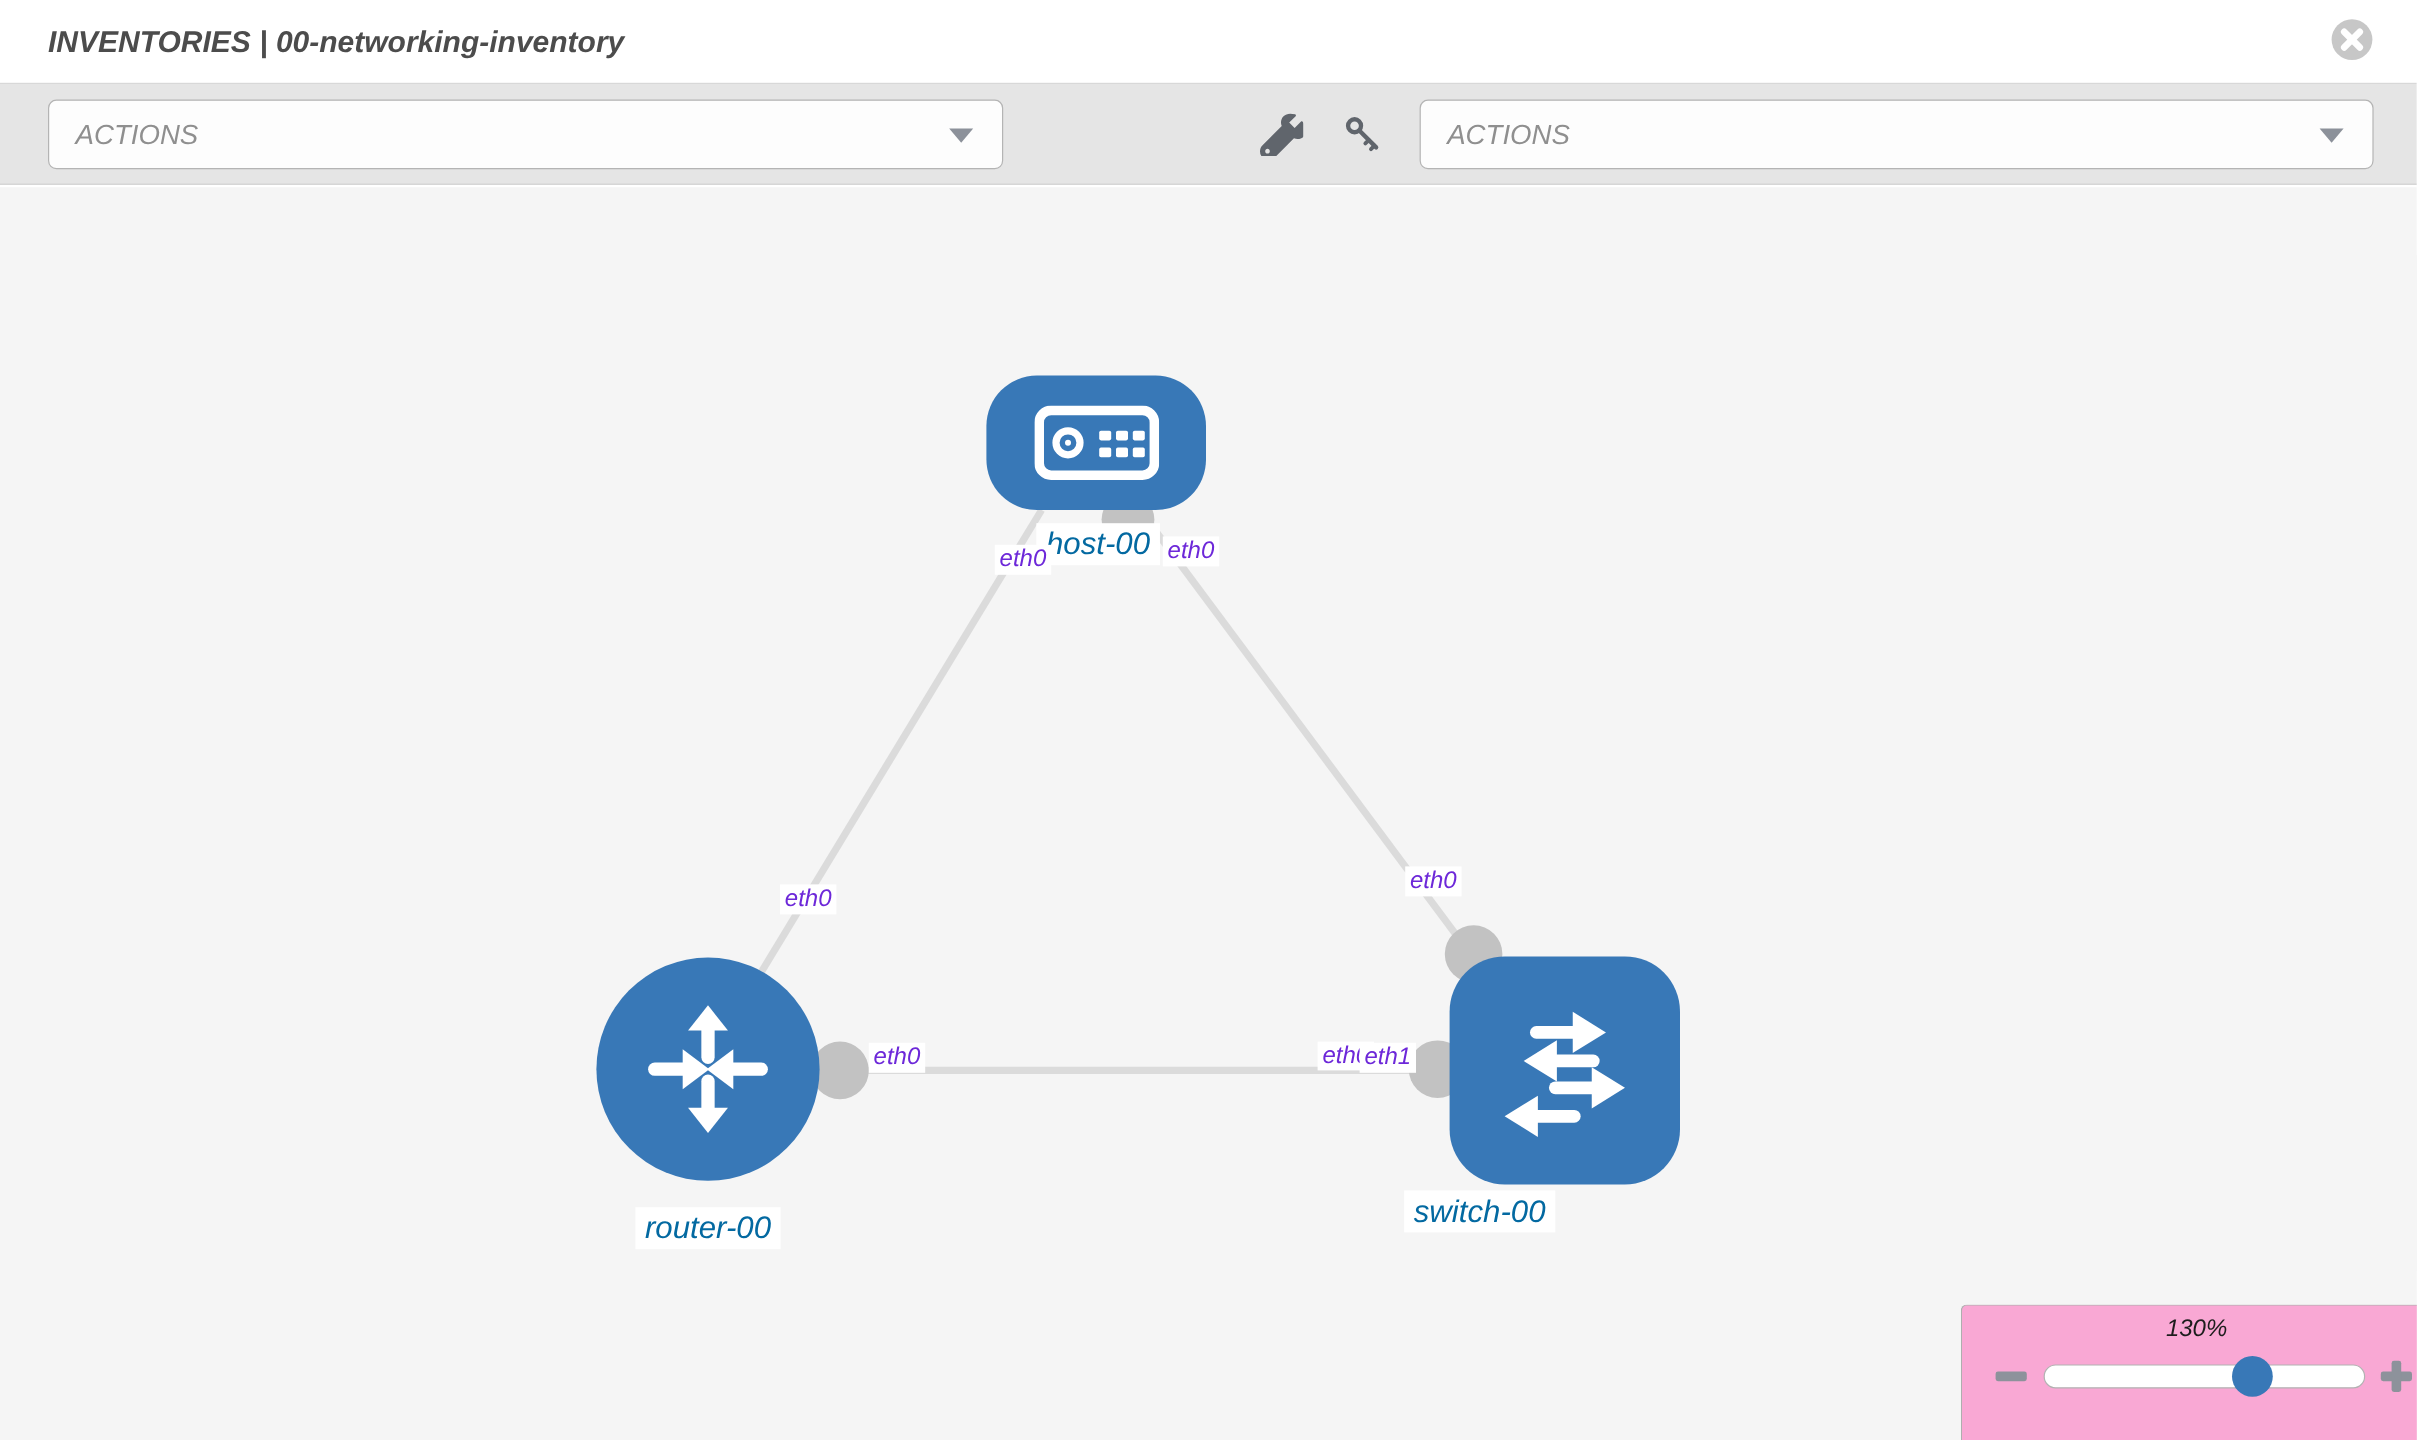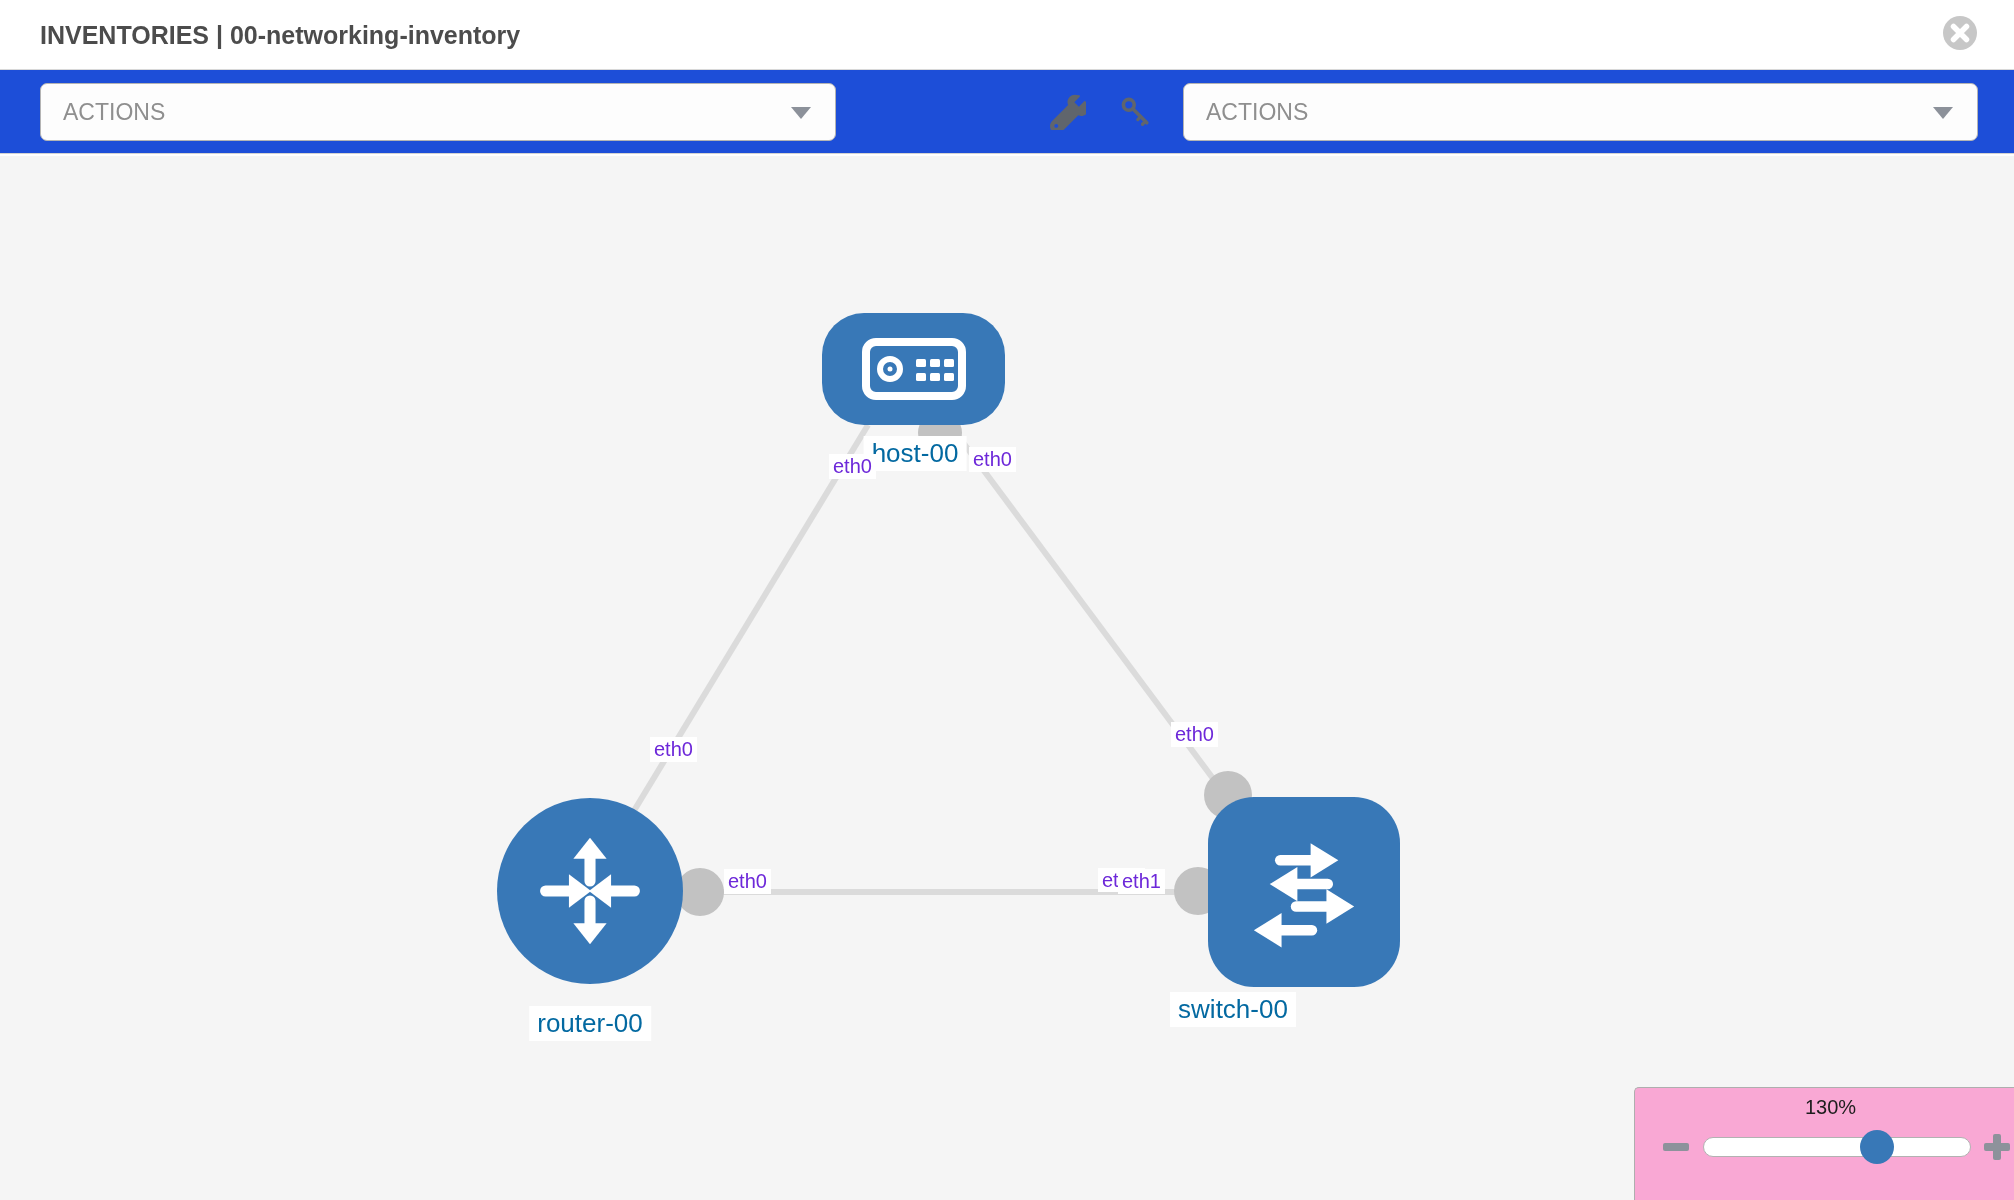--- a/index.html
+++ b/index.html
@@ -1,26 +1,26 @@
 <!DOCTYPE html>
 <html><head>
 <meta charset="utf-8">
 <style>
   * { margin:0; padding:0; box-sizing:border-box; }
   html,body { width:2014px; height:1200px; }
   body { font-family:"Liberation Sans", sans-serif; background:#fff; overflow:hidden; }
-  .app { position:relative; width:2014px; height:885px; background:#fff; }
+  .app { position:relative; width:2014px; height:885px; background:#fff;font-style:italic; }
 
   
   .header { position:relative; height:70px; background:#fff; border-bottom:1px solid #d8d8d8; }
   .page-title { position:absolute; left:40px; top:0; line-height:70px; font-size:25px; font-weight:700; color:#4c4c4c; }
   .close-btn { position:absolute; right:36px; top:15px; width:36px; height:36px; cursor:pointer; }
 
   
-  .toolbar { position:relative; height:84px; background:#1d4ed8; border-bottom:1px solid #d2d2d2; }
+  .toolbar { position:relative; height:84px; background:#e5e5e5; border-bottom:1px solid #d2d2d2; }
   .select-box { position:absolute; top:13px; height:58px; background:#fdfdfd; border:1px solid #b4b4b4; border-radius:7px; display:flex; align-items:center; padding:0 22px; font-size:23px; color:#8f8f8f; cursor:pointer; }
   .select-actions { left:40px; width:796px; }
   .select-search { left:1183px; width:795px; }
   .caret { position:absolute; right:24px; top:50%; margin-top:-5px; width:0; height:0; border-left:10px solid transparent; border-right:10px solid transparent; border-top:12px solid #8c919a; }
   .tool-icon { position:absolute; top:24px; width:36px; height:36px; cursor:pointer; }
   .icon-wrench { left:1050px; }
   .icon-key { left:1118px; }
 
   
   .canvas { position:absolute; left:0; top:156px; width:2014px; height:1044px; background:#f5f5f5; overflow:hidden; }
@@ -37,21 +37,21 @@
   .lbl-switch { left:1233px; top:836px; }
 
   .if-label { position:absolute; background:#fff; padding:1px 4px; font-size:20px; color:#6d28d9; white-space:nowrap; }
   .if-a { left:829px;  top:298px; }
   .if-b { left:969px;  top:291px; }
   .if-c { left:650px;  top:581px; }
   .if-d { left:1171px; top:566px; }
   .if-e { left:724px;  top:713px; }
   .if-f { left:1098px; top:713px; background:none; padding:0; }
   .if-f .under { background:#fff; padding:1px 4px; }
-  .if-f .over  { position:absolute; left:20px; top:0; background:#fff; padding:1px 4px; }
+  .if-f .over  { position:absolute; left:35px; top:0; background:#fff; padding:1px 4px; }
 
   
   .zoom-panel { position:absolute; left:1622px; top:1087px; width:392px; height:113px; background:#f9a8d4; border:1px solid #aeaeae; border-right:none; border-bottom:none; border-top-left-radius:5px;margin-left:12px; }
   .zoom-level { text-align:center; margin-top:8px; font-size:20px; color:#1d1d1d; }
   .zoom-row { position:relative; height:60px; }
   .zoom-minus { position:absolute; left:28px; top:24px; width:26px; height:8px; background:#8d929b; border-radius:2px; cursor:pointer; }
   .zoom-plus { position:absolute; right:16px; top:15px; width:26px; height:26px; cursor:pointer; }
   .zoom-plus::before { content:""; position:absolute; left:0; top:9px; width:26px; height:8px; background:#8d929b; border-radius:2px; }
   .zoom-plus::after  { content:""; position:absolute; left:9px; top:0; width:8px; height:26px; background:#8d929b; border-radius:2px; }
   .zoom-track { position:absolute; left:68px; top:18px; width:268px; height:20px; background:#fff; border:1px solid #b2b2b2; border-radius:10px; cursor:pointer; }

